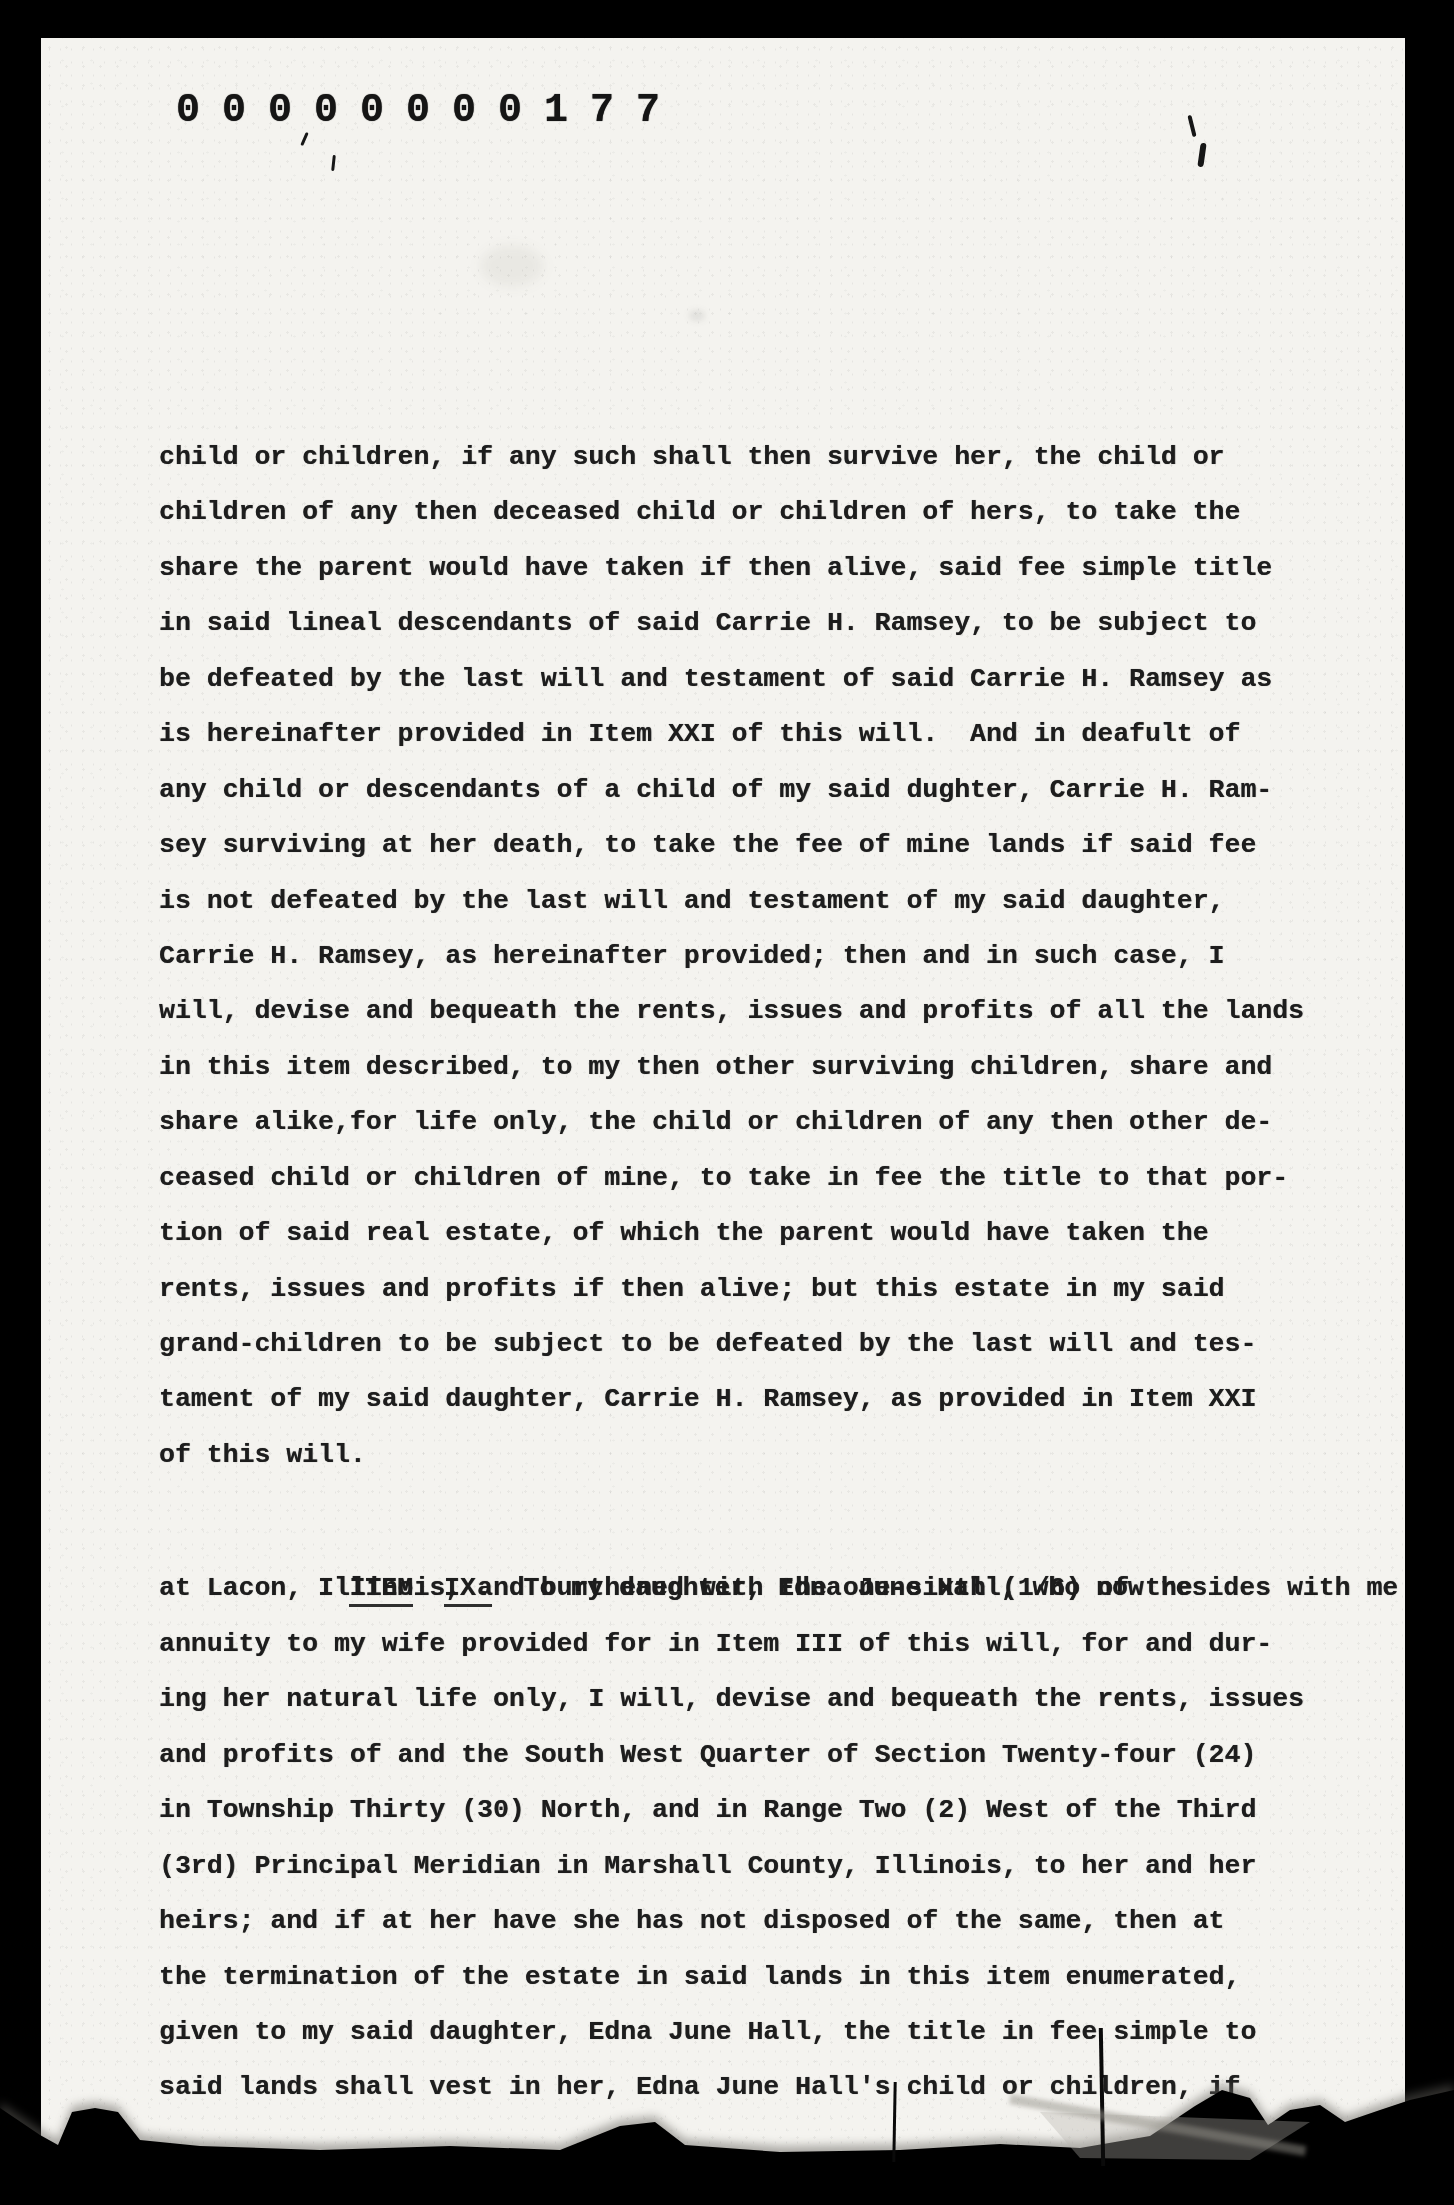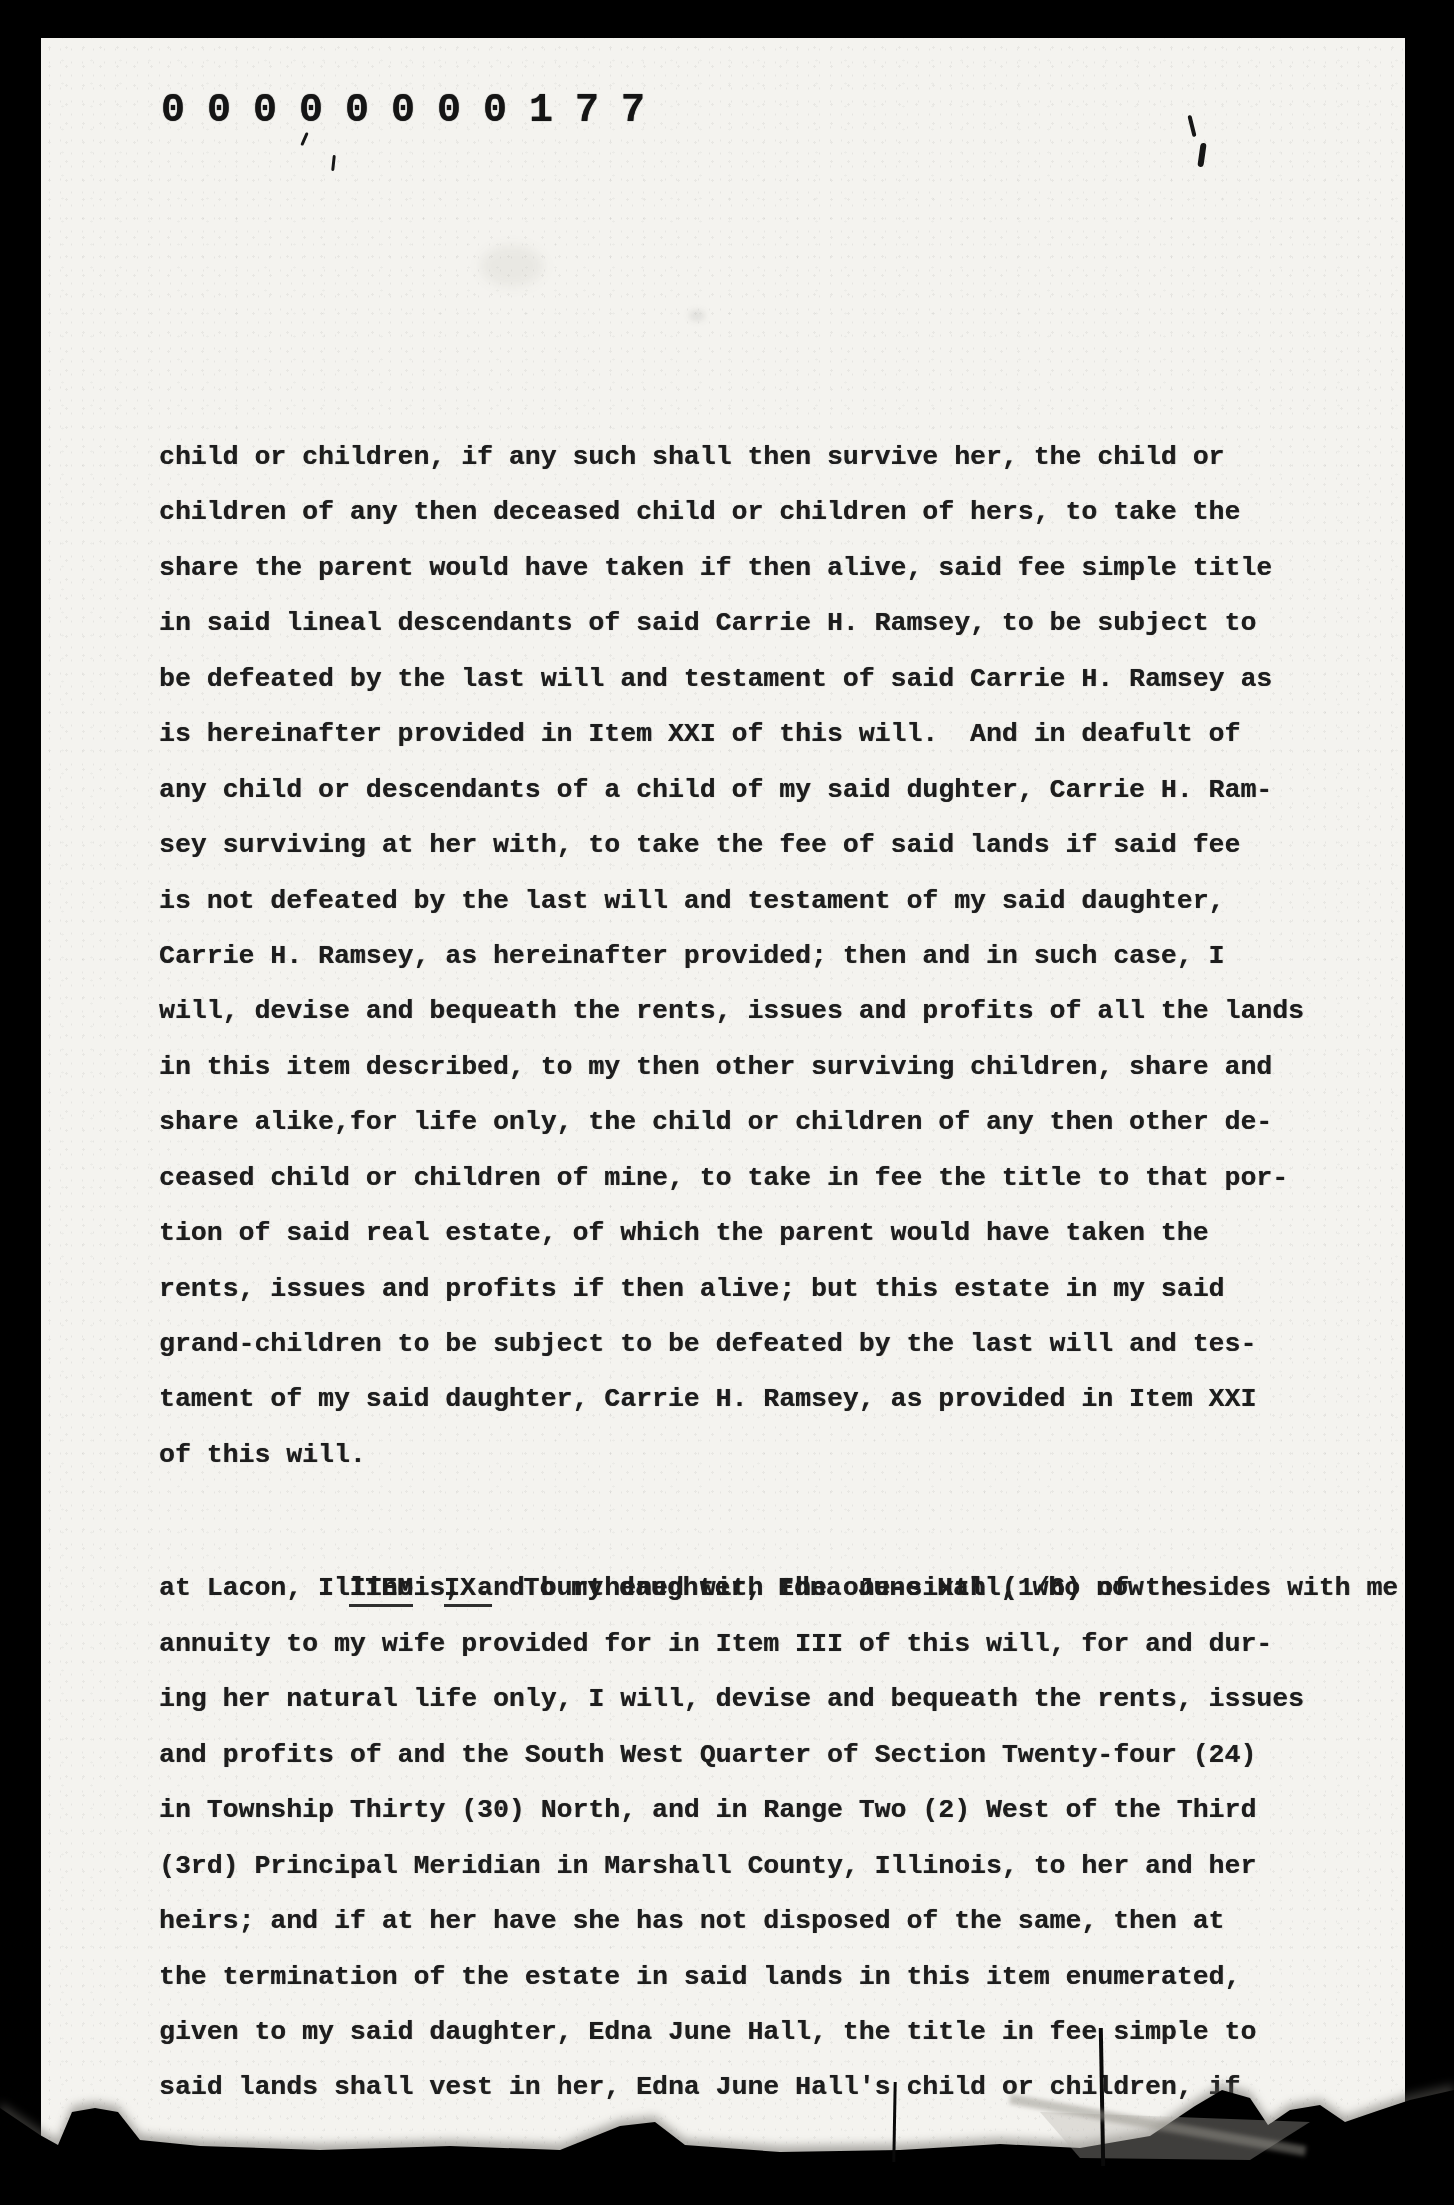--- a/index.html
+++ b/index.html
@@ -14,21 +14,21 @@
     position:absolute;left:41px;top:38px;width:1364px;height:2167px;
     background-color:#f4f3ef;
     background-image:
       radial-gradient(rgba(40,40,40,0.06) 1px, transparent 1.3px),
       radial-gradient(rgba(40,40,40,0.045) 1px, transparent 1.5px),
       radial-gradient(rgba(40,40,40,0.08) 0.6px, transparent 1px);
     background-size:17px 19px,29px 23px,11px 13px;
     background-position:0 0,7px 11px,3px 5px;
   }
   .stamp{
-    position:absolute;left:120px;top:50px; 
+    position:absolute;left:135px;top:50px; 
     font-size:40px;font-weight:700;letter-spacing:-1px;white-space:pre;
     color:#151515;text-shadow:0 0 1px rgba(0,0,0,.8);
   }
   .para{
     position:absolute;left:118px; 
     width:1190px;color:#1d1d1d;
     font-size:26.5px;font-weight:700;line-height:55.45px;
     text-shadow:0.3px 0.3px 0.7px rgba(25,25,25,.75);
   }
   .para .line{white-space:pre;height:55.45px;}
@@ -70,21 +70,21 @@
   <div class="smudge smudge-b"></div>
 
   <div class="para p1">
     <div class="line">child or children, if any such shall then survive her, the child or</div>
     <div class="line">children of any then deceased child or children of hers, to take the</div>
     <div class="line">share the parent would have taken if then alive, said fee simple title</div>
     <div class="line">in said lineal descendants of said Carrie H. Ramsey, to be subject to</div>
     <div class="line">be defeated by the last will and testament of said Carrie H. Ramsey as</div>
     <div class="line">is hereinafter provided in Item XXI of this will.  And in deafult of</div>
     <div class="line">any child or descendants of a child of my said dughter, Carrie H. Ram-</div>
-    <div class="line">sey surviving at her with, to take the fee of said lands if said fee</div>
+    <div class="line">sey surviving at her death, to take the fee of mine lands if said fee</div>
     <div class="line">is not defeated by the last will and testament of my said daughter,</div>
     <div class="line">Carrie H. Ramsey, as hereinafter provided; then and in such case, I</div>
     <div class="line">will, devise and bequeath the rents, issues and profits of all the lands</div>
     <div class="line">in this item described, to my then other surviving children, share and</div>
     <div class="line">share alike,for life only, the child or children of any then other de-</div>
     <div class="line">ceased child or children of mine, to take in fee the title to that por-</div>
     <div class="line">tion of said real estate, of which the parent would have taken the</div>
     <div class="line">rents, issues and profits if then alive; but this estate in my said</div>
     <div class="line">grand-children to be subject to be defeated by the last will and tes-</div>
     <div class="line">tament of my said daughter, Carrie H. Ramsey, as provided in Item XXI</div>

